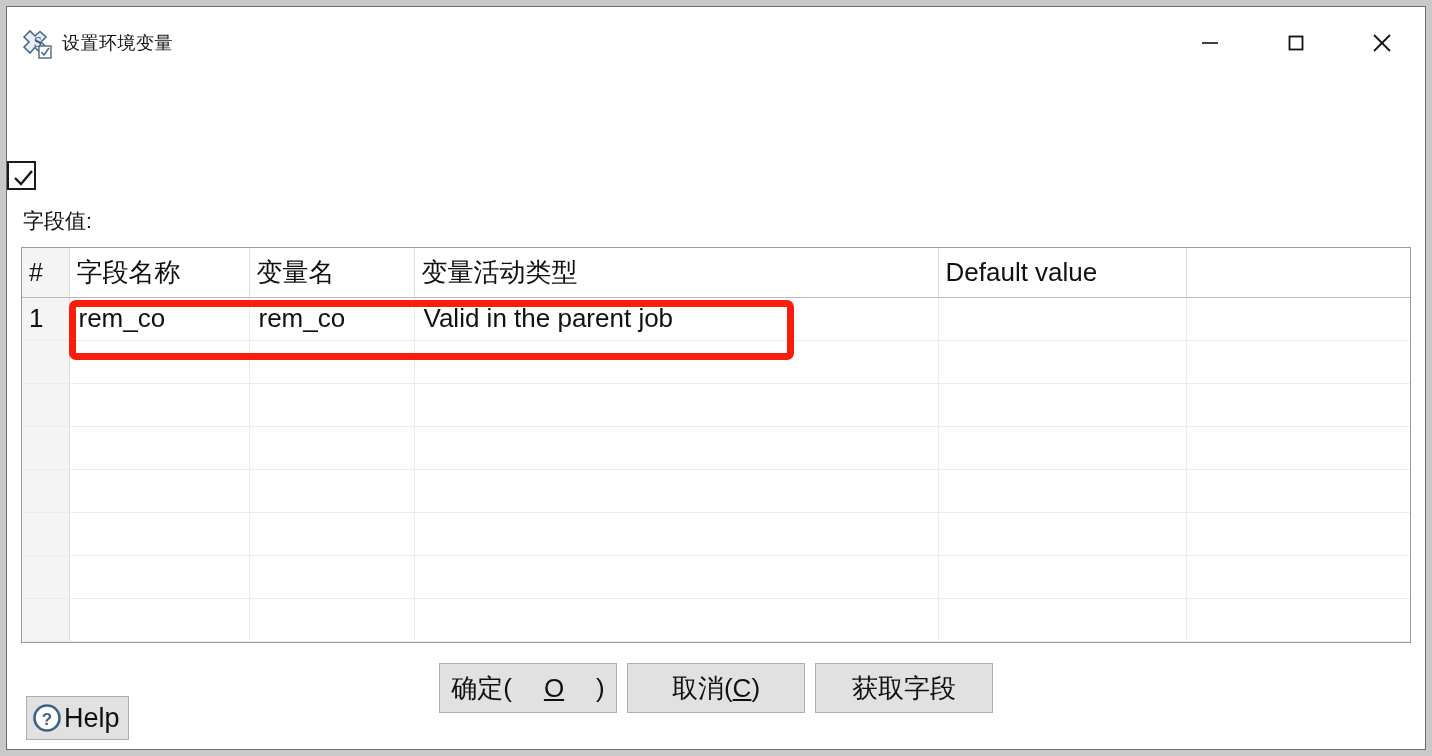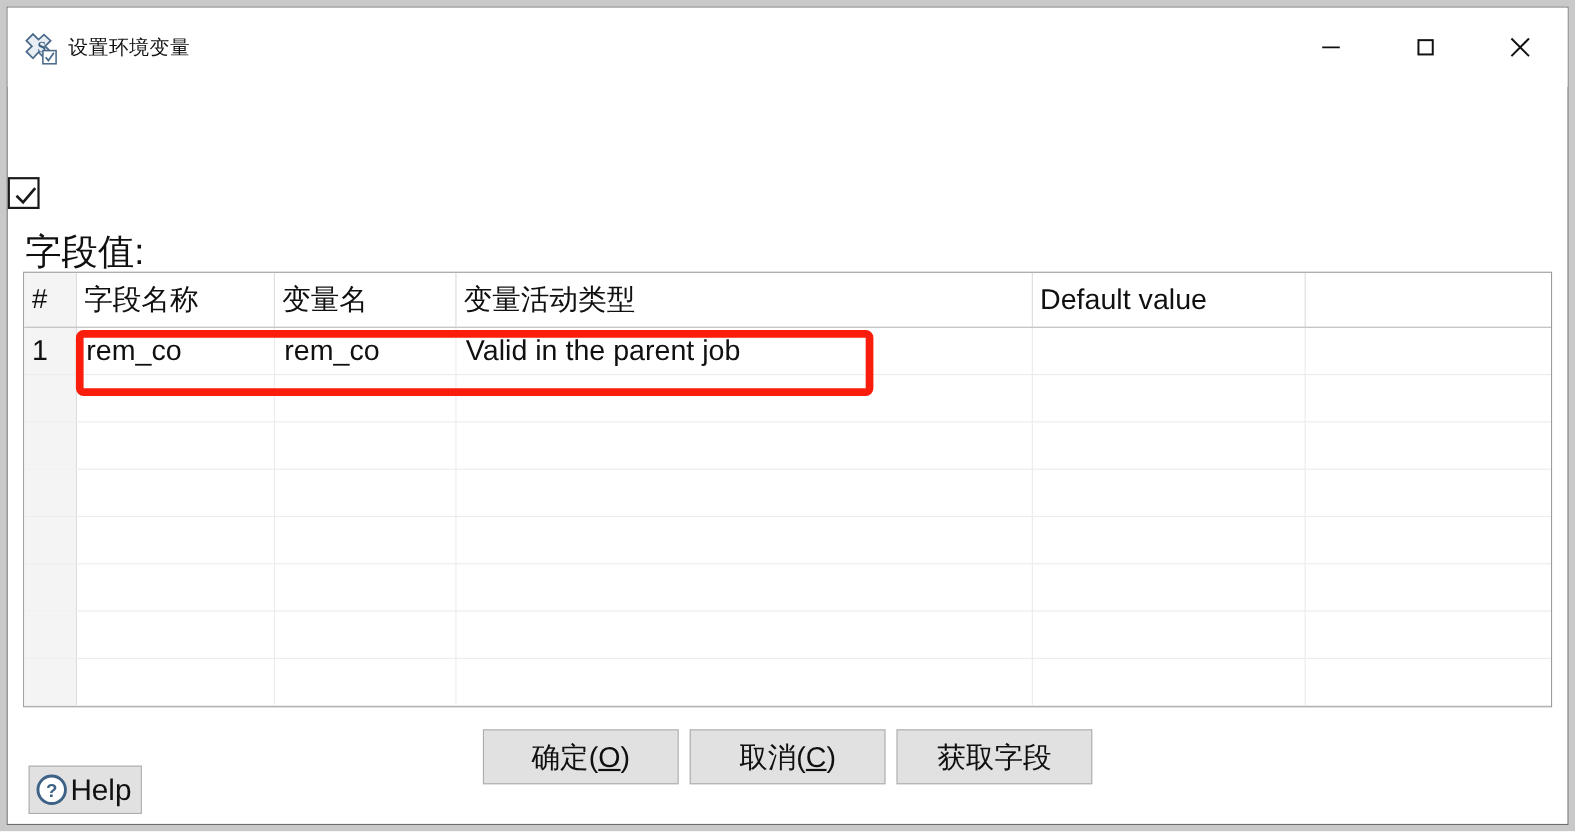--- a/index.html
+++ b/index.html
@@ -145,21 +145,21 @@
     background: #ffffff;
     position: relative;
     flex: none;
   }
   .checkbox svg { position: absolute; left: -1px; top: -1px; }
 
   .lbl-fieldvalues {
     position: absolute;
     left: 16px;
     top: 128px;
-    font-size: 33px;
+    font-size: 21px;
     color: #101010;
     white-space: nowrap;
   }
 
   
   .grid {
     position: absolute;
     left: 14px;
     top: 240px;
     width: 1390px;
@@ -252,21 +252,21 @@
     color: #101010;
     font-size: 26px;
     font-family: "Liberation Sans", sans-serif;
     display: inline-flex;
     align-items: center;
     justify-content: center;
     margin: 0 5px;
     padding: 0 10px;
     white-space: nowrap;
   }
-  .btn-ok     { width: 178px; }
+  .btn-ok     { width: 178px; gap: 32px; }
   .btn-cancel { width: 178px; }
   .btn-get    { width: 178px; }
   .btn u { text-decoration: underline; }
 
   .btn-help {
     position: absolute;
     left: 19px;
     top: 689px;
     height: 44px;
     box-sizing: border-box;

